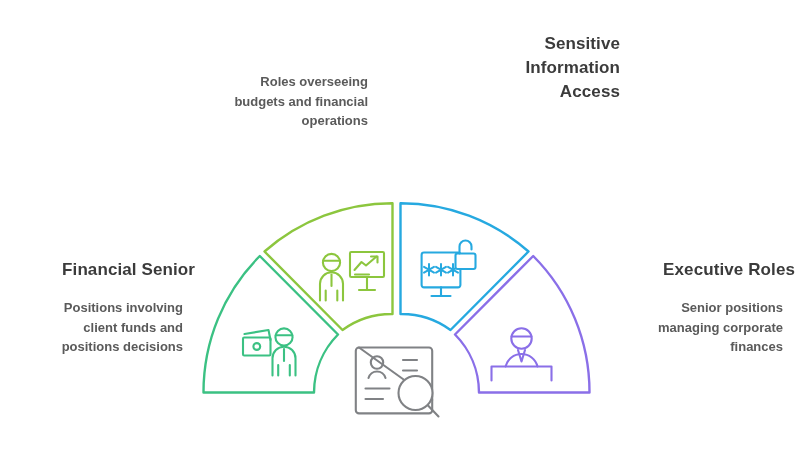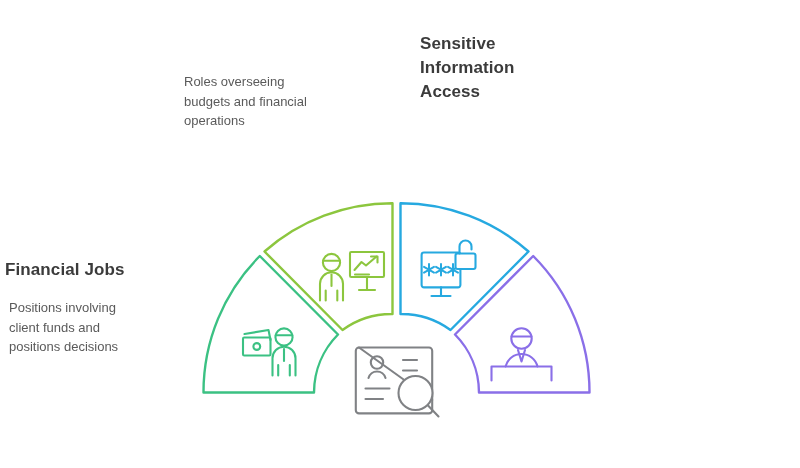--- a/index.html
+++ b/index.html
@@ -15,39 +15,39 @@
     color: #404040;
     overflow: hidden;
   }
   #stage {
     position: relative;
     width: 800px;
     height: 468px;
   }
   .label-block {
     position: absolute;
-    text-align: left;
+    text-align: right;
     box-sizing: border-box;
   }
   .label-title {
     font-size: 17px;
     font-weight: bold;
     line-height: 1.42;
     color: #3b3b3b;
     letter-spacing: 0.1px;
     white-space: pre-line;
     margin: 0;
   }
   .label-desc {
     font-size: 13px;
-    font-weight: normal;
+    font-weight: bold;
     line-height: 1.5;
     color: #5a5a5a;
     white-space: pre-line;
-    margin: 4px;
+    margin: 12px;
   }
   
   #label-management {
     left: 180px;
     top: 56px;
     width: 200px;
   }
   #label-management .label-desc { margin-top: 16px; }
   
   #label-sensitive {
@@ -196,20 +196,26 @@
 operations</div>
   </div>
 
   <div class="label-block" id="label-sensitive">
     <div class="label-title">Sensitive
 Information
 Access</div>
   </div>
 
   <div class="label-block" id="label-financial">
-    <div class="label-title">Financial Jobs</div>
+    <div class="label-title">Financial Senior</div>
     <div class="label-desc">Positions involving
 client funds and
 positions decisions</div>
   </div>
 
+  <div class="label-block" id="label-executive">
+    <div class="label-title">Executive Roles</div>
+    <div class="label-desc">Senior positions
+managing corporate
+finances</div>
+  </div>
 
 </div>
 
 </body></html>

